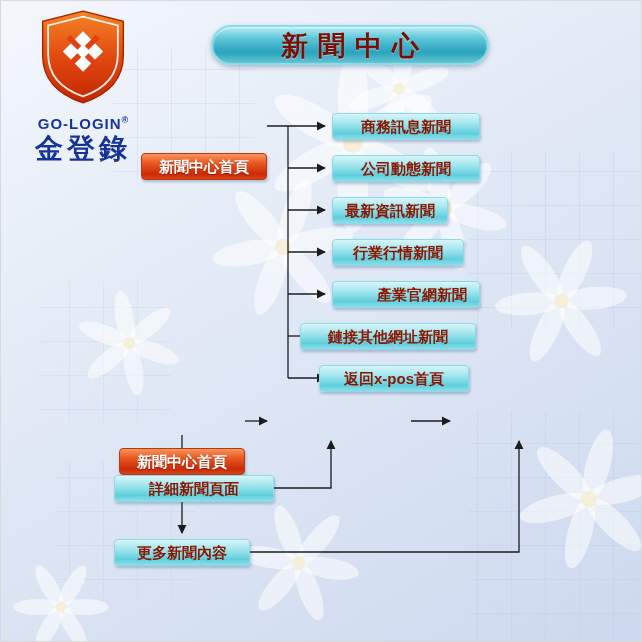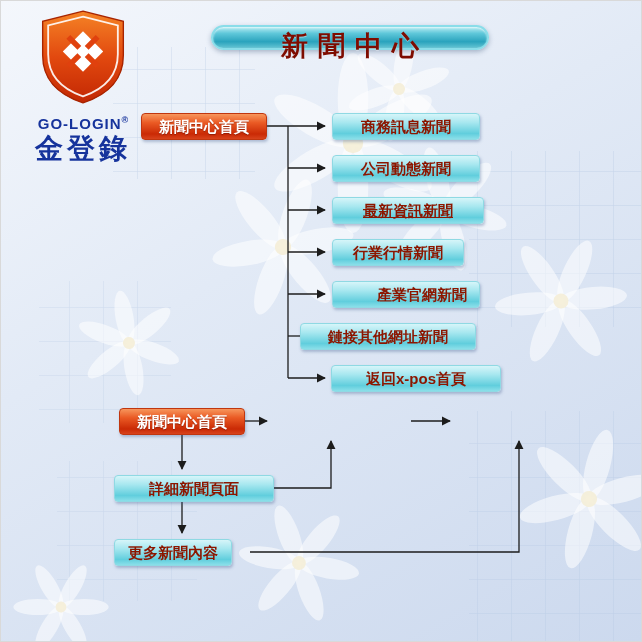--- a/index.html
+++ b/index.html
@@ -11,21 +11,21 @@
   }
   svg.layer{position:absolute;left:0;top:0;width:642px;height:642px;}
   
   .logo{position:absolute;left:18px;top:8px;width:128px;text-align:center;}
   .logo .shield{display:block;margin:0 auto;}
   .brand-row{margin-top:7px;font-weight:bold;font-size:15px;letter-spacing:1px;color:#16339c;line-height:16px;white-space:nowrap;}
   .brand-row sup{font-size:9px;letter-spacing:0;}
   .brand-cn{margin-top:2px;font-weight:bold;font-size:28px;letter-spacing:4px;color:#16339c;line-height:30px;white-space:nowrap;}
   
   .title-banner{
-    position:absolute;left:210px;top:24px;width:278px;height:25px;
+    position:absolute;left:210px;top:24px;width:278px;height:40px;
     border-radius:21px;box-sizing:border-box;
     background:linear-gradient(180deg,#b9ecf3 0%,#5fc8da 30%,#2aa3bd 70%,#64c4d3 100%);
     border:2px solid #8adde9;
     box-shadow:0 2px 5px rgba(40,70,110,.35), inset 0 1px 2px rgba(255,255,255,.6);
     text-align:center;line-height:38px;
     font-size:27px;font-weight:bold;letter-spacing:10px;padding-left:10px;
     color:#7e0c00;text-shadow:0 1px 1px rgba(255,255,255,.45);
   }
   
   .btn{
@@ -36,21 +36,21 @@
     cursor:pointer;
   }
   .btn.cyan{
     background:linear-gradient(180deg,#d6f5f9 0%,#a6e7ef 35%,#61cedd 78%,#8adfe9 100%);
     border:1px solid #8fd9e3;
     color:#8c1600;
   }
   .btn.red{
     background:linear-gradient(180deg,#f7965c 0%,#ea5a24 35%,#ca2a05 80%,#d8431c 100%);
     border:1px solid #c0360f;
-    color:#ffffff;text-shadow:0 1px 1px rgba(90,10,0,.5);
+    color:#ffffff;text-shadow:0 1px 1px rgba(90,10,0,.5);margin-top:40px;
   }
 </style>
 </head>
 <body>
 
 <div class="canvas">
 
   <svg class="layer" viewBox="0 0 642 642" aria-hidden="true">
     <defs>
       <pattern id="grid" width="34" height="34" patternUnits="userSpaceOnUse">
@@ -129,23 +129,23 @@
     <div class="brand-row"><span>GO-LOGIN</span><sup>®</sup></div>
     <div class="brand-cn">金登錄</div>
   </div>
 
   <div class="title-banner">新聞中心</div>
 
   <div class="btn red" style="left:140px;top:112px;width:126px;">新聞中心首頁</div>
 
   <div class="btn cyan" style="left:331px;top:112px;width:148px;">商務訊息新聞</div>
   <div class="btn cyan" style="left:331px;top:154px;width:148px;">公司動態新聞</div>
-  <div class="btn cyan" style="left:331px;top:196px;width:152px;text-decoration:underline;">最新資訊新聞</div>
+  <div class="btn cyan" style="left:331px;top:196px;width:116px;">最新資訊新聞</div>
   <div class="btn cyan" style="left:331px;top:238px;width:132px;">行業行情新聞</div>
   <div class="btn cyan" style="left:331px;top:280px;width:148px;padding-left:32px;">產業官網新聞</div>
   <div class="btn cyan" style="left:299px;top:322px;width:176px;">鏈接其他網址新聞</div>
-  <div class="btn cyan" style="left:330px;top:364px;width:170px;">返回x-pos首頁</div>
+  <div class="btn cyan" style="left:318px;top:364px;width:150px;">返回x-pos首頁</div>
 
   <div class="btn red" style="left:118px;top:407px;width:126px;">新聞中心首頁</div>
   <div class="btn cyan" style="left:113px;top:474px;width:160px;">詳細新聞頁面</div>
-  <div class="btn cyan" style="left:113px;top:538px;width:118px;">更多新聞內容</div>
+  <div class="btn cyan" style="left:113px;top:538px;width:136px;">更多新聞內容</div>
 
 </div>
 
 </body></html>

